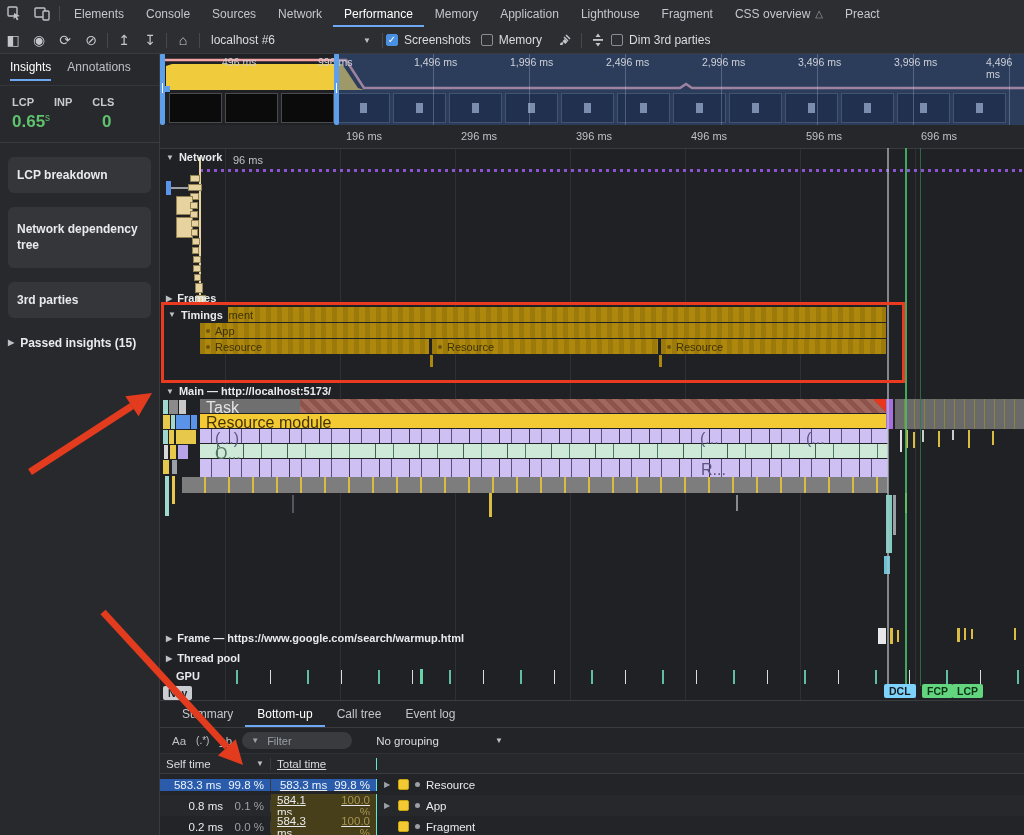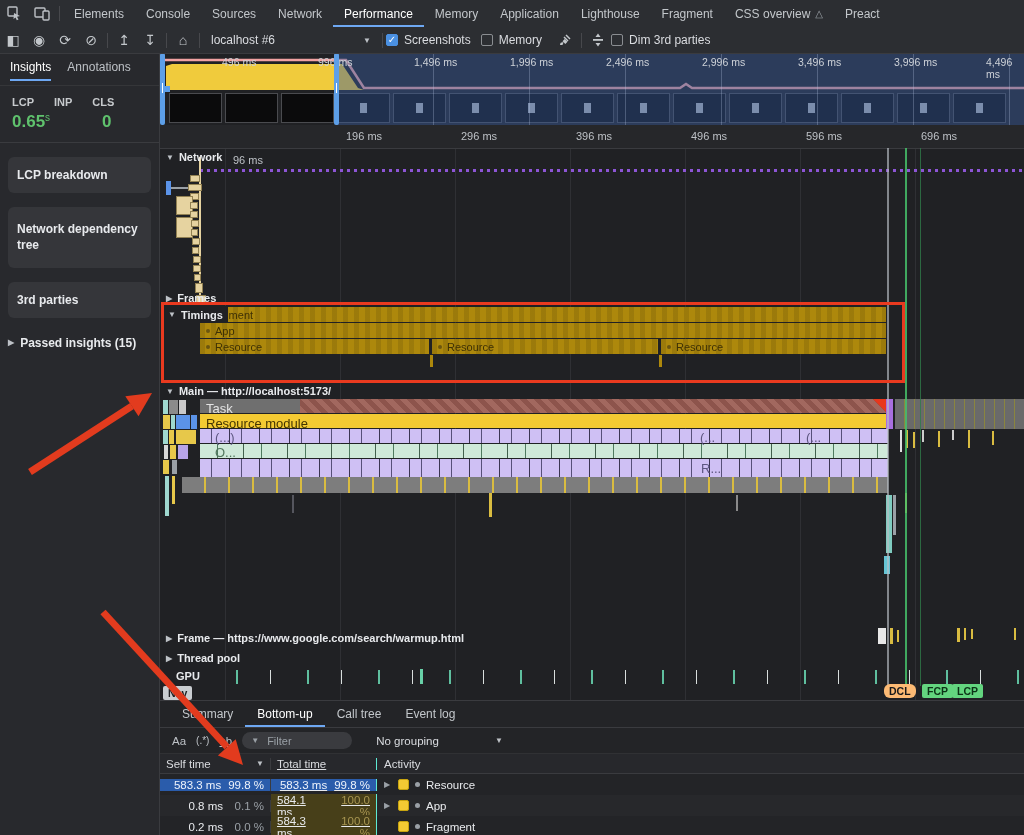--- a/index.html
+++ b/index.html
@@ -57,26 +57,26 @@
   .nb{background:#e6d3a0;border:1px solid rgba(90,75,30,.6);box-sizing:border-box;z-index:3;}
   .goldbar{background:#ad880c;background-image:repeating-linear-gradient(90deg,rgba(0,0,0,.10) 0 5px,transparent 5px 11px);
            height:15px;z-index:3;font-size:11px;color:#3e3105;display:flex;align-items:center;gap:5px;padding-left:6px;box-sizing:border-box;}
   .goldbar .dot{width:4px;height:4px;border-radius:50%;background:#6b5510;flex:none;}
   .chip{left:163px;top:306px;height:17px;background:#202124;z-index:6;display:flex;align-items:center;gap:5px;
         font-size:11px;font-weight:bold;color:#e8eaed;padding:0 5px;}
   .lav{background-color:#cfc0f4;background-image:
        repeating-linear-gradient(90deg,transparent 0 11px,#57507a 11px 12px,transparent 12px 29px,#3b3552 29px 30px);}
   .grn{background-color:#cfe9d9;background-image:
        repeating-linear-gradient(90deg,transparent 0 17px,#4f7a5f 17px 18px,transparent 18px 43px,#42604d 43px 44px);}
-  .flabel{font-size:13px;z-index:4;}
+  .flabel{font-size:16px;z-index:4;}
   .graytick{background-color:#7d7d7d;background-image:repeating-linear-gradient(90deg,transparent 0 22px,#d9bc41 22px 24px);}
   .gputicks{left:200px;top:670px;width:824px;height:14px;z-index:2;background-image:
       repeating-linear-gradient(90deg,transparent 0 36px,#5fbf9f 36px 38px,transparent 38px 70px,#d8dedd 70px 71px);}
   .badge{font-size:10.5px;font-weight:bold;padding:1px 5px;border-radius:2px;z-index:7;}
-  .badge.gray{background:#fdba74;color:#17181a;border-radius:6px;}
+  .badge.gray{background:#7dd3fc;color:#17181a;}
   .badge.green{background:#63d57f;color:#0c3317;}
   .mline{top:148px;height:538px;z-index:5;}
   .redtri{width:0;height:0;border-left:13px solid transparent;border-top:13px solid #e8371c;z-index:5;}
   
   .redbox{left:161px;top:302px;width:744px;height:81px;border:3px solid #ea3a1f;box-sizing:border-box;z-index:55;}
   #arrows{left:0;top:0;width:1024px;height:835px;z-index:60;pointer-events:none;}
   
   .bottom{left:160px;top:700px;width:864px;height:135px;background:#232427;border-top:1px solid #3a3b3f;z-index:8;}
   .btabs{display:flex;align-items:stretch;height:26px;border-bottom:1px solid #3a3b3f;padding-left:10px;}
   .btab{padding:0 12px;font-size:12px;color:#c3c7cb;display:flex;align-items:center;}
@@ -477,23 +477,20 @@
       </span>
     </div>
     <div class="thead">
       <span class="c1" style="justify-content:space-between;">
         <span>Self time</span>
         <span class="caret">▼</span>
       </span>
       <span class="c2">
           <span>Total time</span>
         </span>
-      <span class="c3">
-          <span>Activity</span>
-        </span>
     </div>
     <div class="trow" style="background:#232427;">
       <span class="c1 sel">
           <span class="num">583.3 ms</span>
           <span class="pct">99.8 %</span>
         </span>
       <span class="c2 sel">
           <span class="num">583.3 ms</span>
           <span class="pct">99.8 %</span>
         </span>

